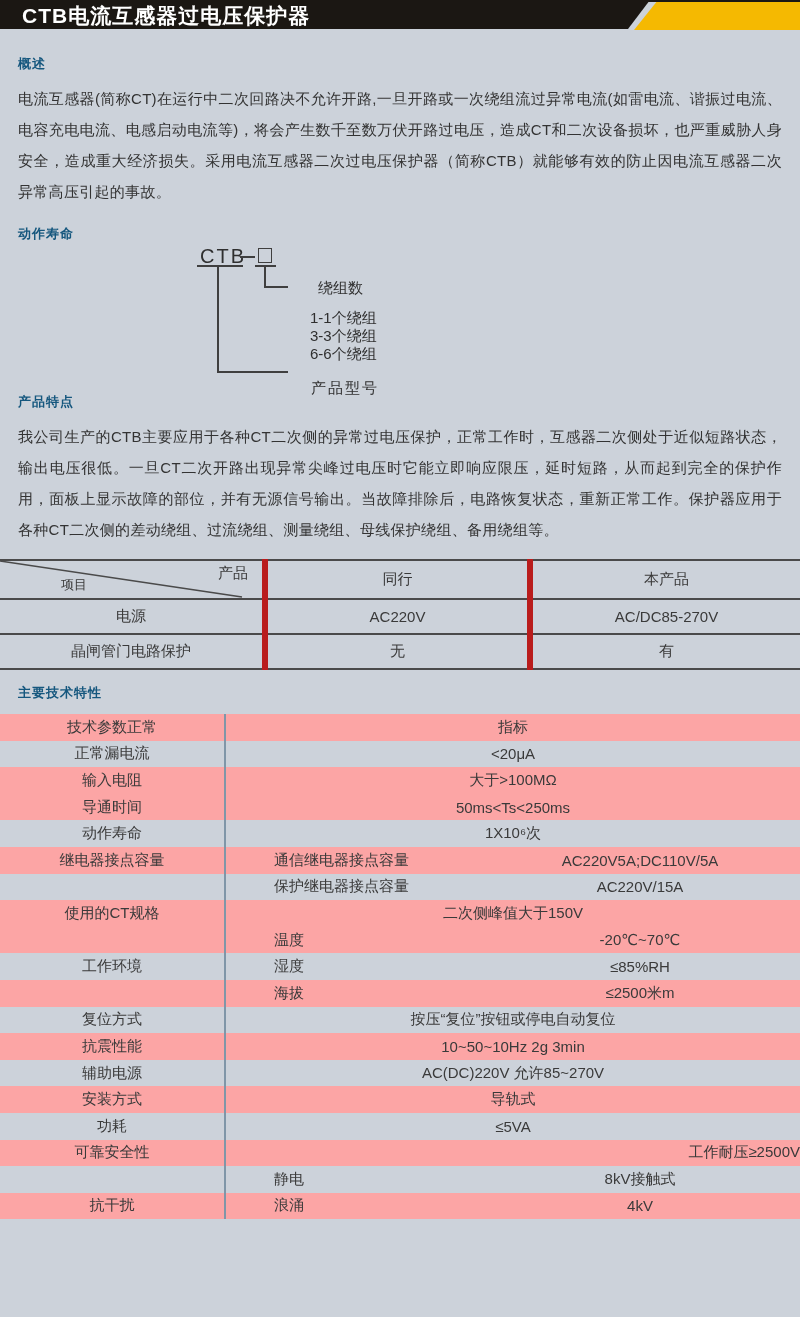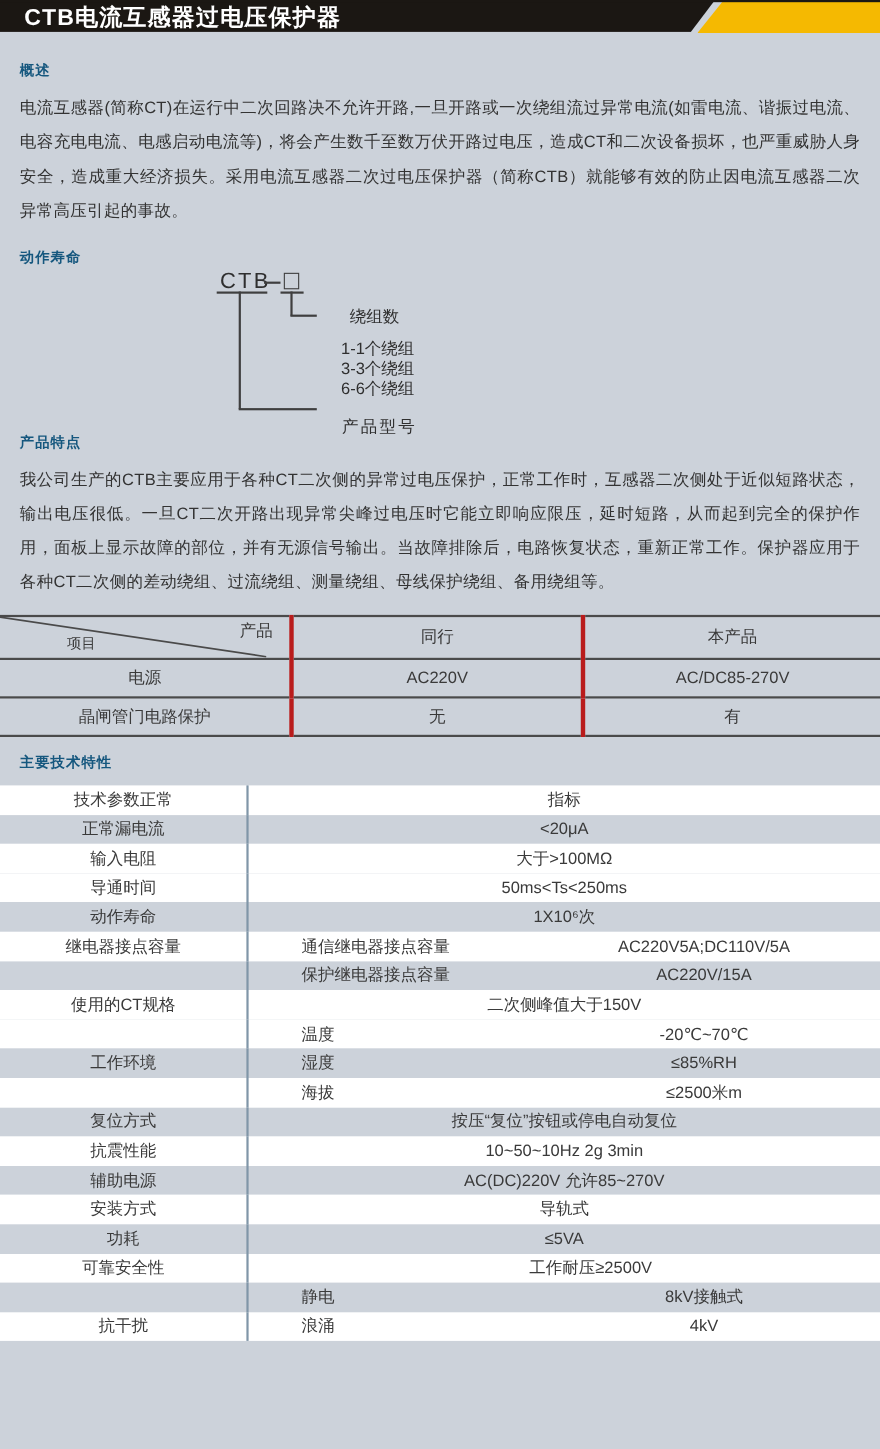--- a/index.html
+++ b/index.html
@@ -54,39 +54,39 @@
   .md-product-label{left:291px;top:136px;letter-spacing:2px;margin-left:20px;}
   
   table.cmp{
     width:800px;margin-top:14px;border-collapse:collapse;table-layout:fixed;border-radius:31px;
   }
   .cmp th,.cmp td{
     border-top:2px solid #4a4a4a;border-bottom:2px solid #4a4a4a;
     font-size:15px;font-weight:normal;color:#3a3a3a;text-align:center;vertical-align:middle;
     padding:0;
   }
-  .cmp th+th,.cmp td+td{border-left:4px solid #b91c1c;}
+  .cmp th+th,.cmp td+td{border-left:6px solid #b91c1c;}
   .cmp .hrow th{height:37px;}
   .cmp td{height:33px;}
   .corner-cell{position:relative;}
   .corner-cell svg{position:absolute;left:0;top:0;}
   .corner-top{position:absolute;top:3px;left:218px;font-size:15px;}
   .corner-bottom{position:absolute;bottom:4px;left:61px;font-size:13px;}
   
   table.spec{
     width:800px;margin-top:12px;border-collapse:collapse;table-layout:fixed;
   }
   .spec td{
     height:26.6px;padding:0;font-size:15px;color:#3a3a3a;
     text-align:center;vertical-align:middle;white-space:nowrap;
   }
-  .spec tr.w{background:#ffffff;}
+  .spec tr.w{background:#fca5a5;}
   .spec td.c1{border-right:2px solid #8096a8;}
   .spec td.sub{text-align:left;padding-left:48px;}
-  .spec td.left{text-align:center;padding-left:48px;}
+  .spec td.left{text-align:right;padding-left:48px;}
 </style>
 </head>
 <body>
 
 <div class="top-edge"></div>
 
 <header>
   <div class="bar-black">
     <h1>CTB电流互感器过电压保护器</h1>
   </div>

